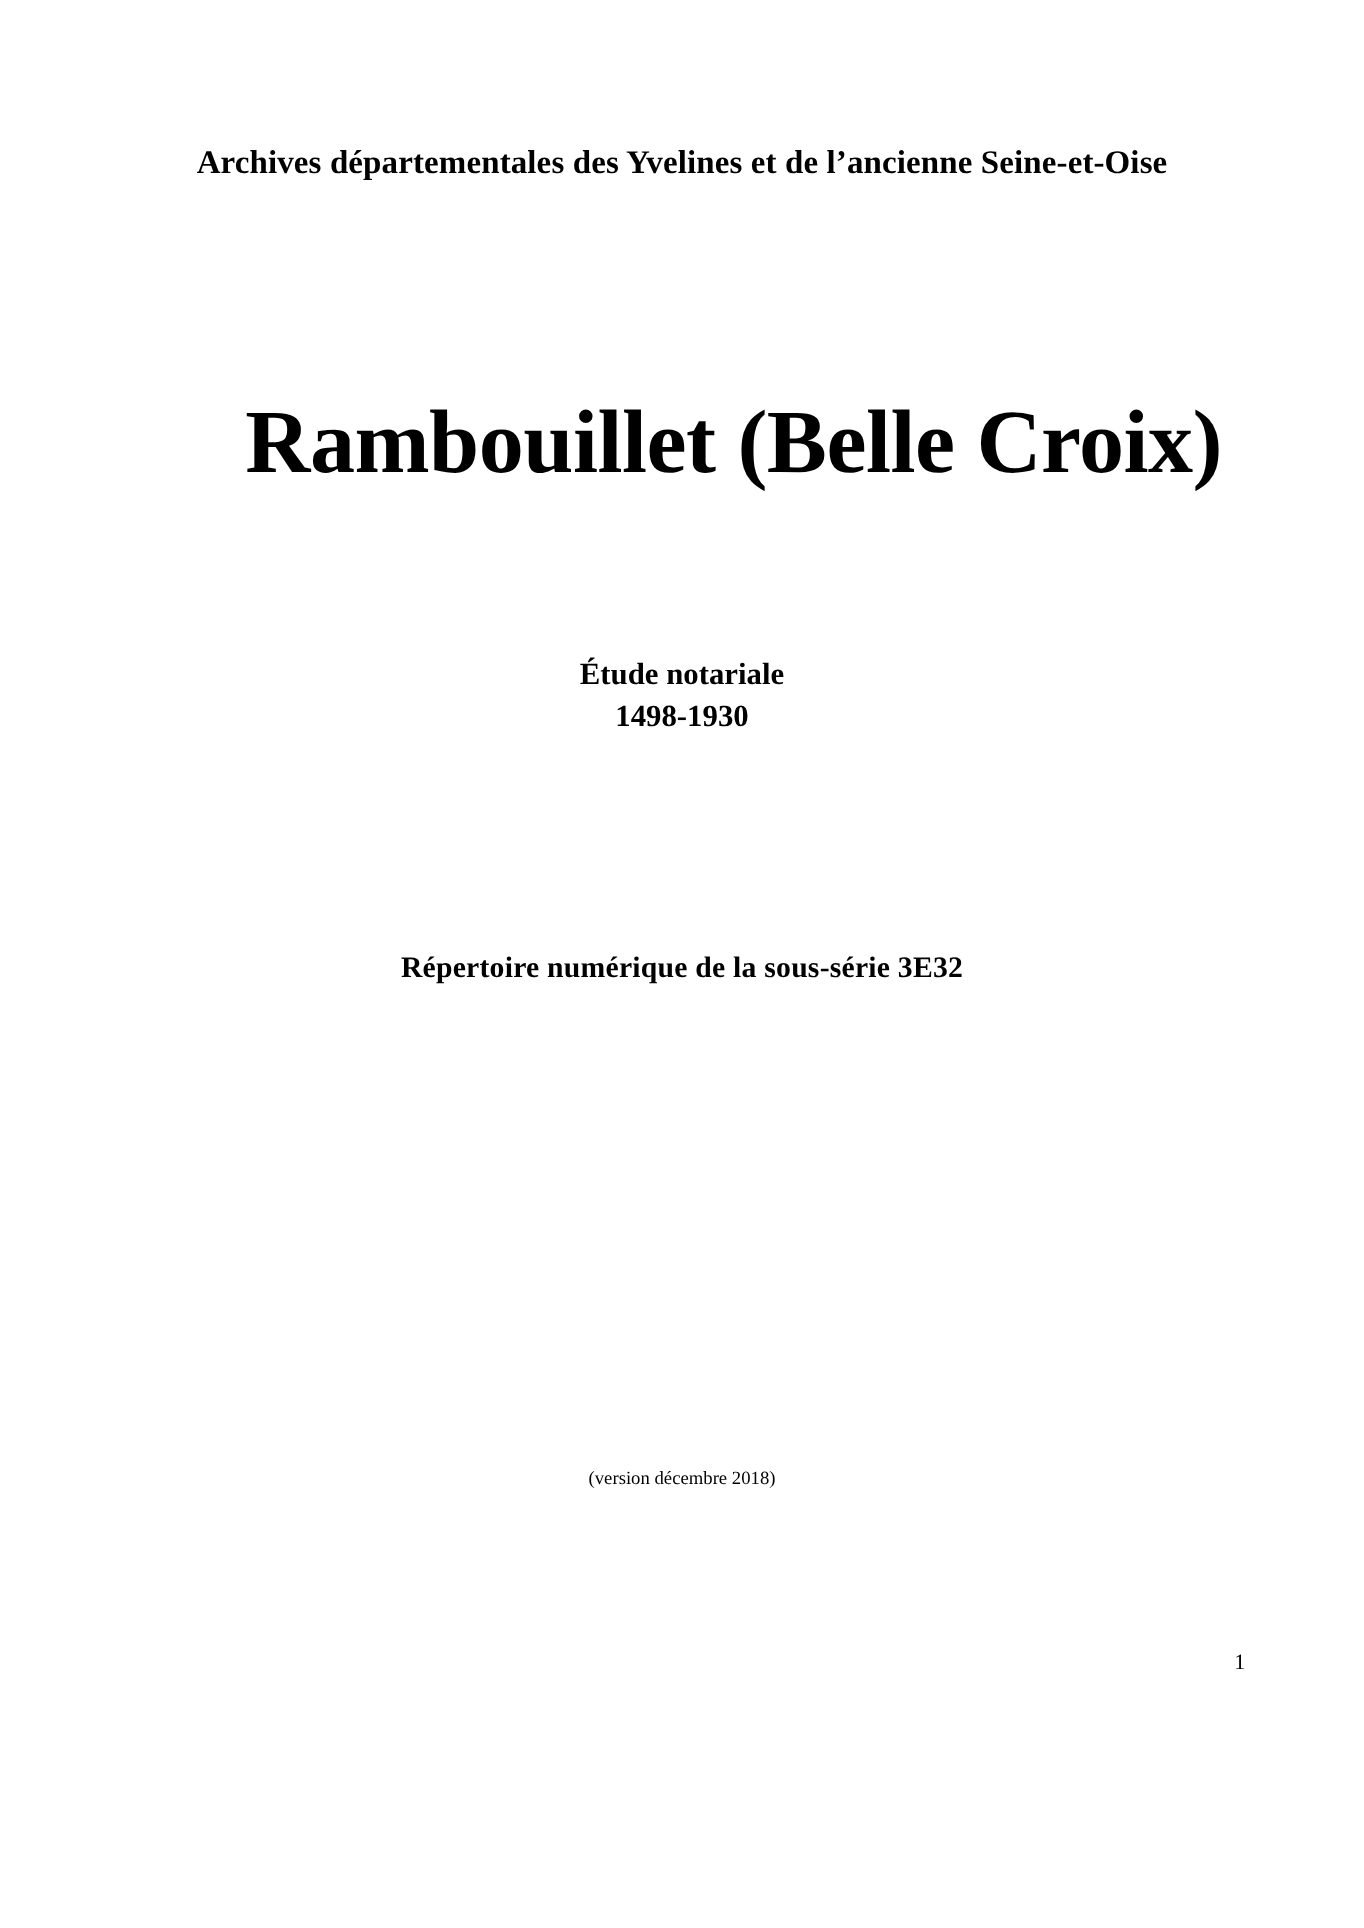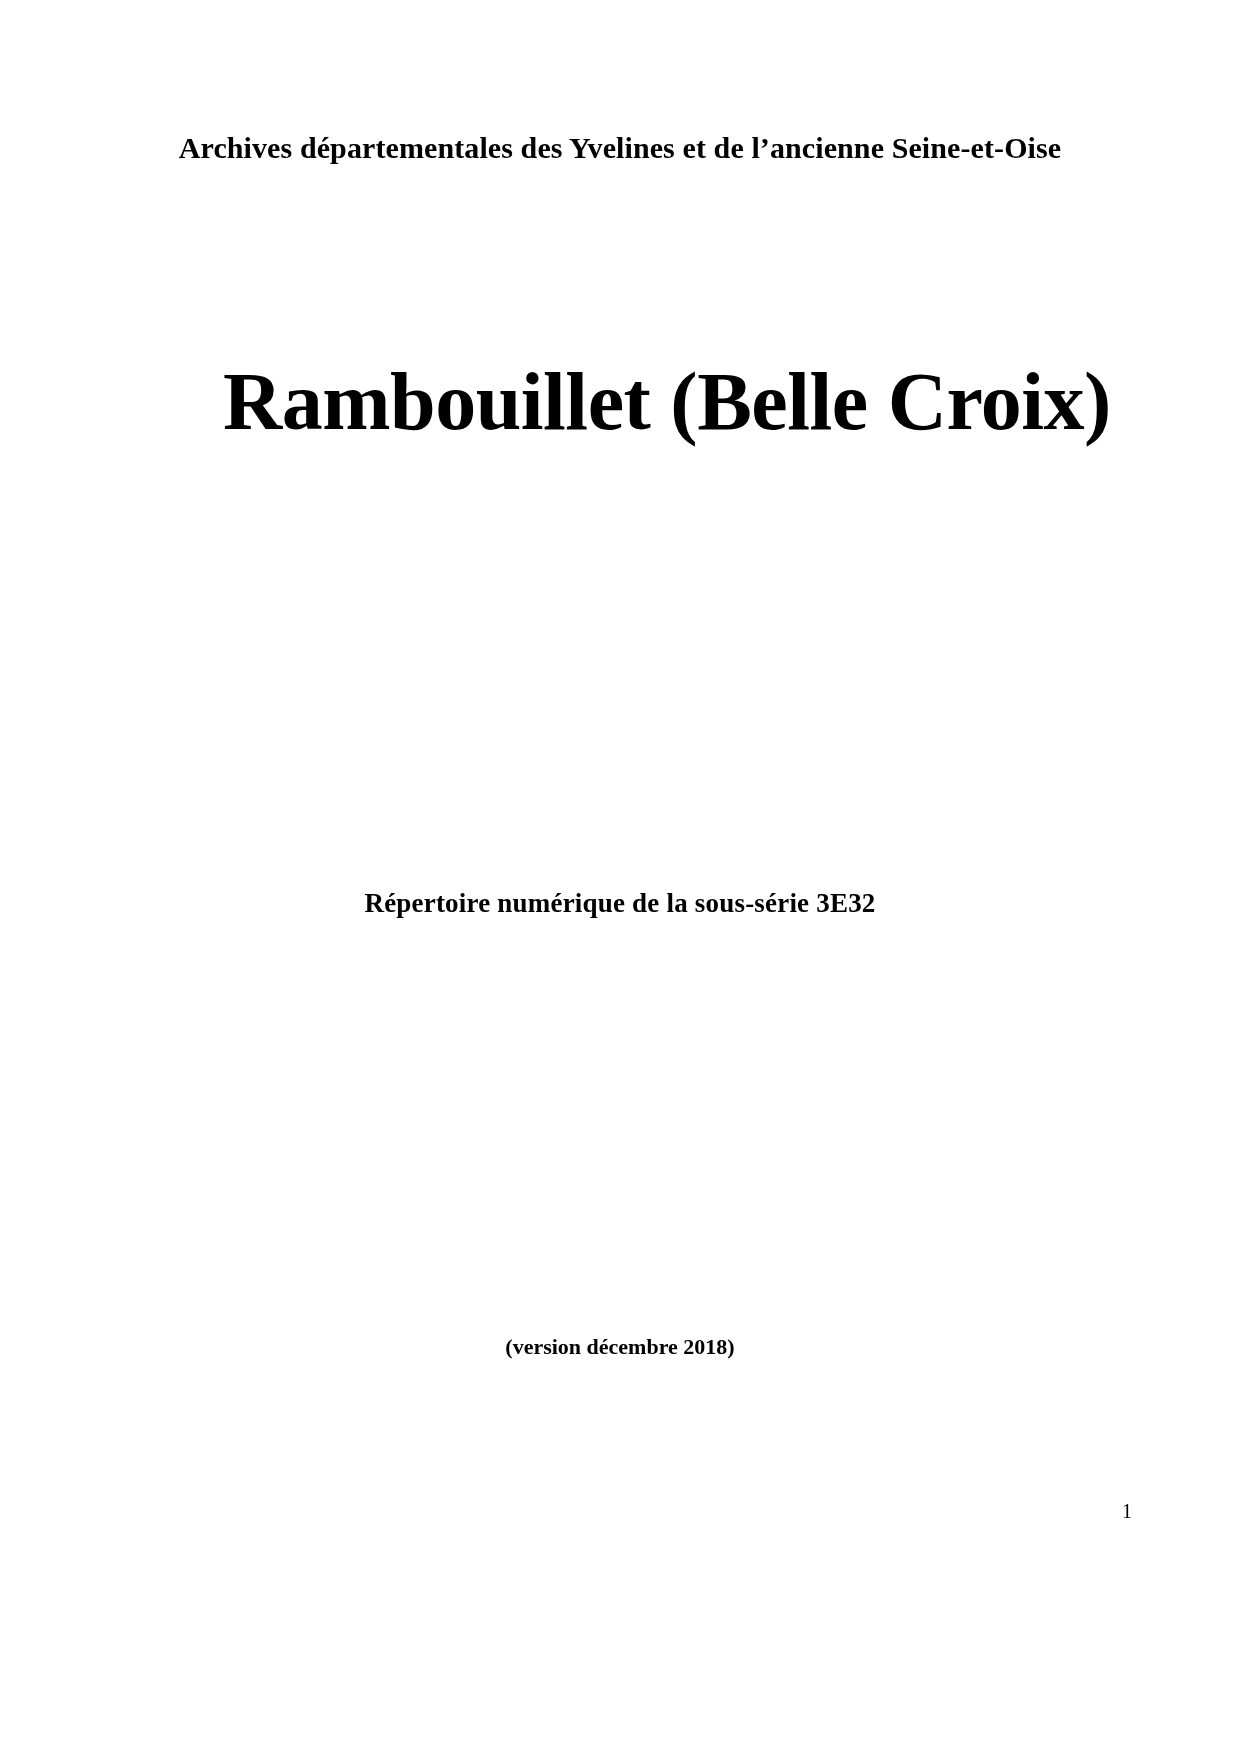--- a/index.html
+++ b/index.html
@@ -54,21 +54,21 @@
     left: 170px;
     width: 900px;
     text-align: center;
     font-size: 28px;
     font-weight: bold;
     line-height: 1.35;
   }
 
   .series-line {
     position: absolute;
-    top: 888px;
+    top: 864px;
     left: 150px;
     width: 940px;
     text-align: center;
     font-size: 27px;
     font-weight: bold;
     letter-spacing: 0.2px;
   }
 
   .imprint {
     position: absolute;
@@ -81,22 +81,22 @@
     font-size: 30px;
     font-weight: bold;
     line-height: 1.25;
   }
   .imprint .year {
     font-size: 30px;
     font-weight: bold;
     line-height: 1.3;
   }
   .imprint .version {
-    font-size: 22px;
-    font-weight: bold;
+    font-size: 17px;
+    font-weight: normal;
     line-height: 1.4;
     margin-top: 2px;
   }
 
   .page-number {
     position: absolute;
     top: 1500px;
     right: 108px;
     font-size: 20px;
     font-weight: normal;
@@ -104,20 +104,24 @@
 </style>
 </head>
 <body>
 
 <div class="page">
 
   <div class="institution">Archives départementales des Yvelines et de l’ancienne Seine-et-Oise</div>
 
   <div class="main-title">Rambouillet (Belle Croix)</div>
 
+  <div class="subtitle-block">
+    <div>Étude notariale</div>
+    <div>1498-1930</div>
+  </div>
 
   <div class="series-line">Répertoire numérique de la sous-série 3E32</div>
 
   <div class="imprint">
     <div class="version">(version décembre 2018)</div>
   </div>
 
   <div class="page-number">1</div>
 
 </div>

